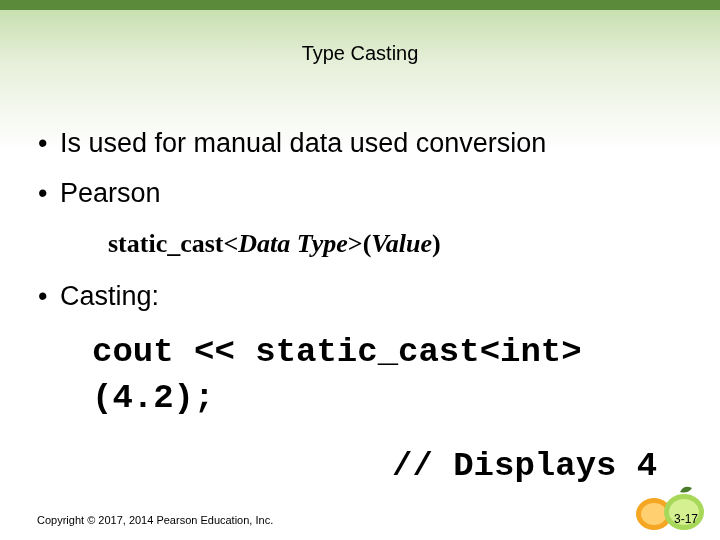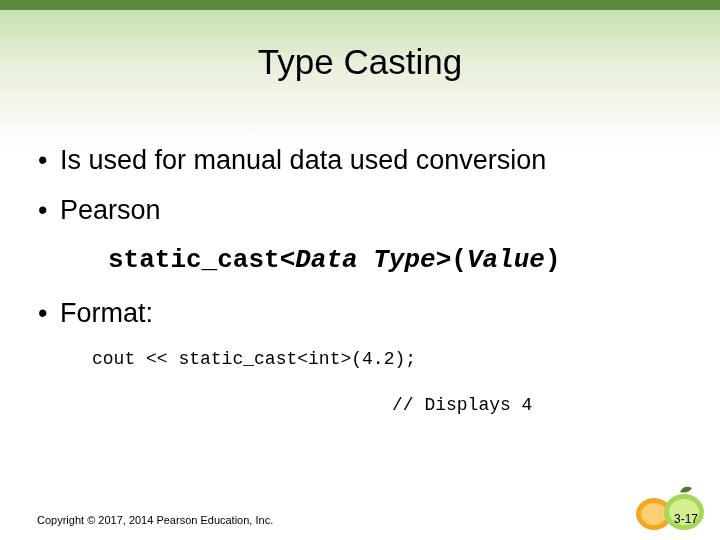--- a/index.html
+++ b/index.html
@@ -21,21 +21,21 @@
     height: 140px;
     background: linear-gradient(to bottom, #c8e0b0 0%, #e8f0dc 40%, #ffffff 100%);
   }
   .content {
     position: absolute;
     top: 0; left: 0; right: 0; bottom: 0;
     z-index: 2;
   }
   .title {
     text-align: center;
-    font-size: 35px;
+    font-size: 20px;
     color: #000;
     margin-top: 42px;
     font-weight: normal;
   }
   .bullets {
     margin-top: 62px;
     padding-left: 38px;
     padding-right: 30px;
   }
   .bullet {
@@ -43,33 +43,33 @@
     color: #000;
     margin-bottom: 16px;
     line-height: 1.25;
     display: flex;
   }
   .bullet .dot {
     width: 22px;
     flex-shrink: 0;
   }
   .code-indent {
-    font-family: Liberation Mono, monospace;
+    font-family: Liberation Serif, serif;
     font-weight: bold;
     font-size: 26px;
     margin-left: 70px;
     margin-bottom: 20px;
     margin-top: 4px;
     line-height: 1.3;
   }
   .code-indent .italic { font-style: italic; }
   .code-block {
     font-family: "Courier New", Courier, monospace;
-    font-weight: normal;
-    font-size: 18px;
+    font-weight: bold;
+    font-size: 34px;
     margin-left: 54px;
     margin-top: 6px;
     line-height: 1.35;
   }
   .code-block .line2 {
     display: block;
     padding-left: 300px;
     margin-top: 22px;
   }
   .copyright {
@@ -118,21 +118,21 @@
       <span class="dot">•</span>
       <span>Pearson</span>
     </div>
 
     <div class="code-indent">
       <span>static_cast&lt;</span><span class="italic">Data Type</span><span>&gt;(</span><span class="italic">Value</span><span>)</span>
     </div>
 
     <div class="bullet">
       <span class="dot">•</span>
-      <span>Format:</span>
+      <span>Casting:</span>
     </div>
 
     <div class="code-block">
       <span>cout &lt;&lt; static_cast&lt;int&gt;(4.2);</span>
       <span class="line2">// Displays 4</span>
     </div>
 
   </div>
 
   <div class="copyright">Copyright © 2017, 2014 Pearson Education, Inc.</div>

